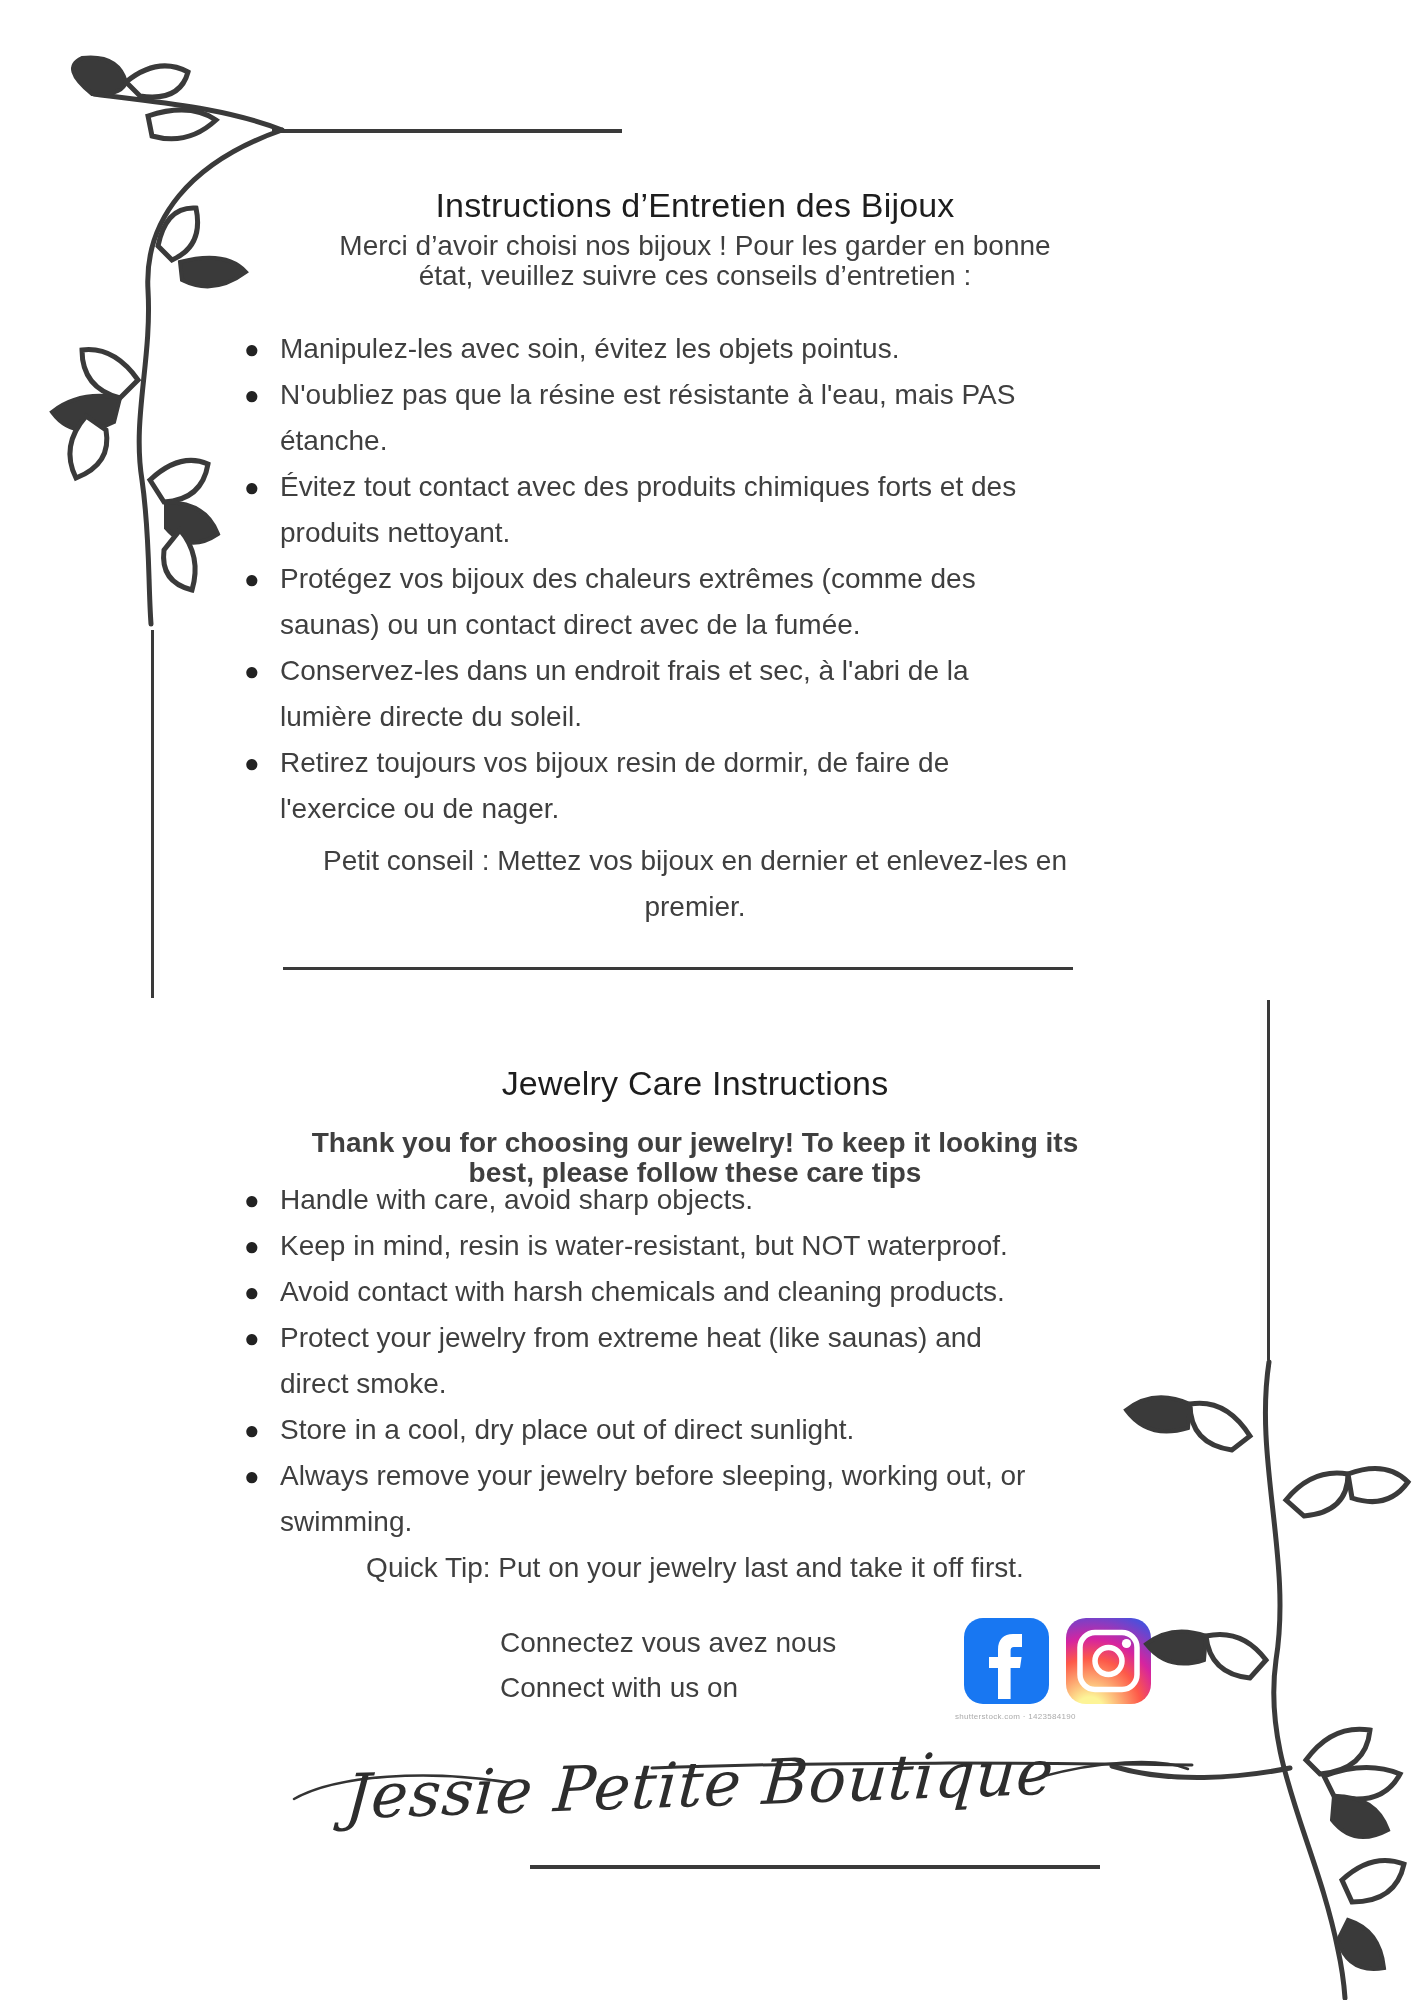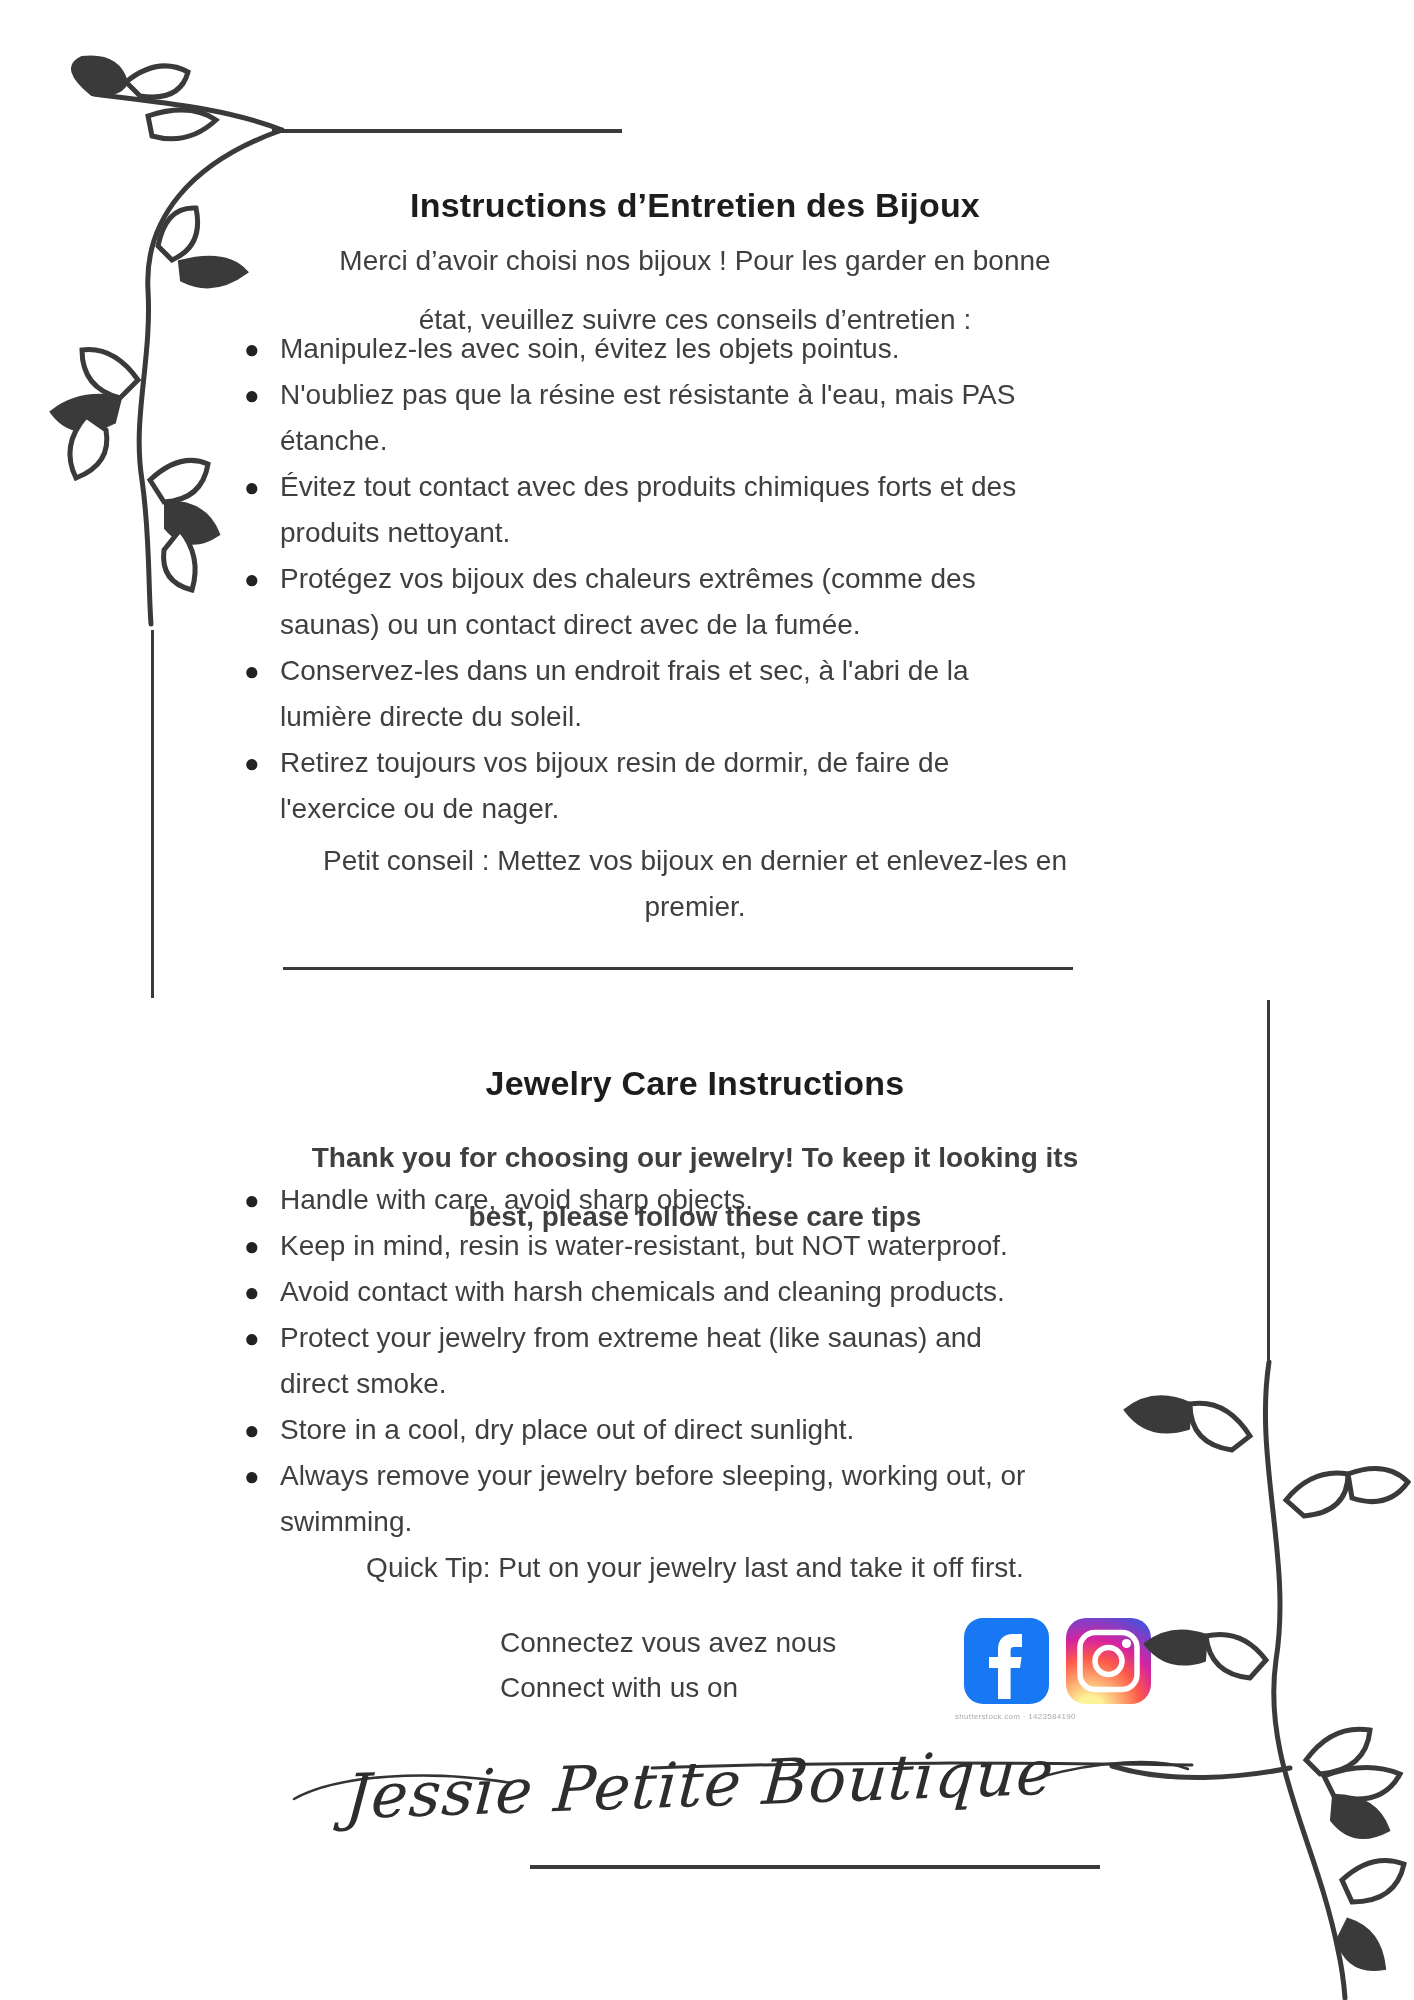--- a/index.html
+++ b/index.html
@@ -9,23 +9,23 @@
     margin:0 auto;
     background:#ffffff;
     overflow:hidden;
     font-family:"Liberation Sans", sans-serif;
     color:#3f3f3f;
   }
   .rule{position:absolute;background:#3a3a3a;}
   .pre{white-space:pre-line;}
   .center{text-align:center;}
   .col-center{position:absolute;left:180px;width:1030px;}
-  .title{font-weight:bold;color:#1d1d1d;font-size:34px;letter-spacing:.2px;}
+  .title{font-weight:normal;color:#1d1d1d;font-size:34px;letter-spacing:.2px;}
   .body-txt{font-size:28px;line-height:46px;color:#3f3f3f;}
-  .intro{line-height:59px;}
+  .intro{line-height:30px;}
   ul.tips{list-style:none;margin:0;padding:0;position:absolute;left:244px;width:940px;}
   ul.tips li{position:relative;padding-left:36px;font-size:28px;line-height:46px;white-space:pre-line;}
   ul.tips li .dot{position:absolute;left:0;top:0;font-size:26px;line-height:46px;color:#222;}
   .connect{position:absolute;left:500px;width:430px;font-size:28px;line-height:45px;color:#3f3f3f;}
   .icon{position:absolute;width:87px;height:88px;}
   .watermark{position:absolute;left:955px;top:1712px;width:205px;text-align:left;font-size:8px;color:#ababab;letter-spacing:.3px;}
   .signature{
     position:absolute;left:240px;top:1748px;width:920px;
     text-align:center;
     font-family:"DejaVu Serif", serif;font-style:italic;

